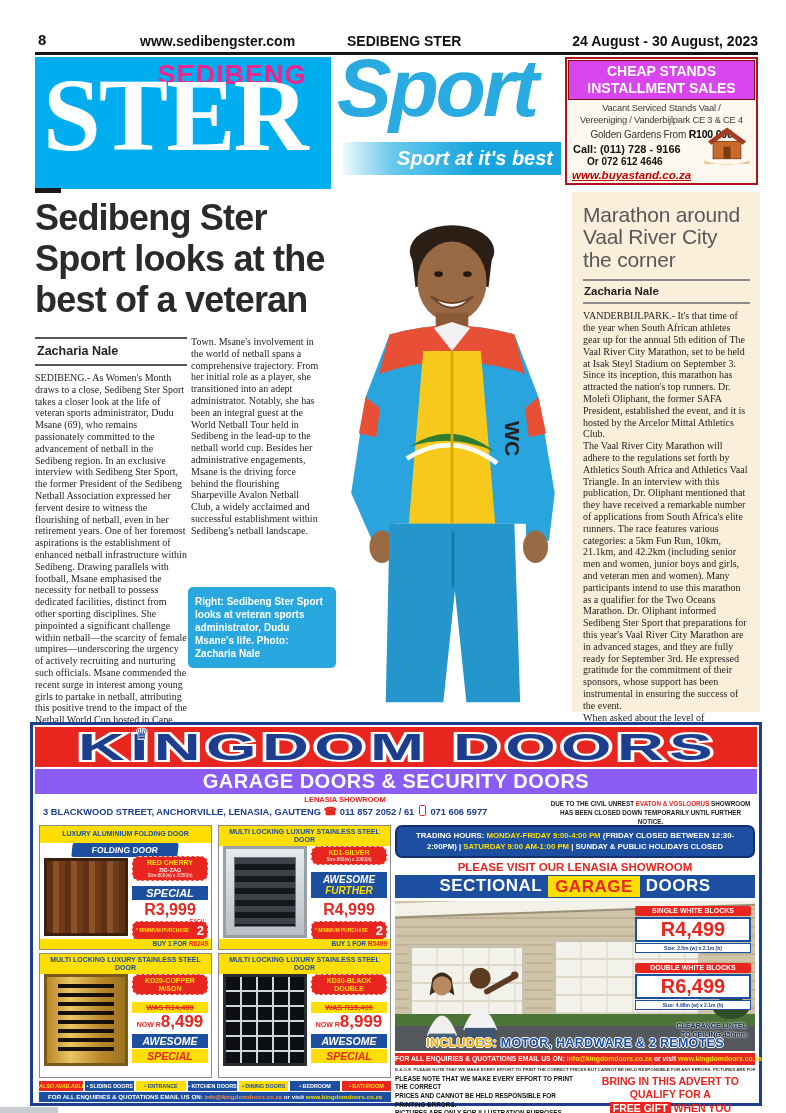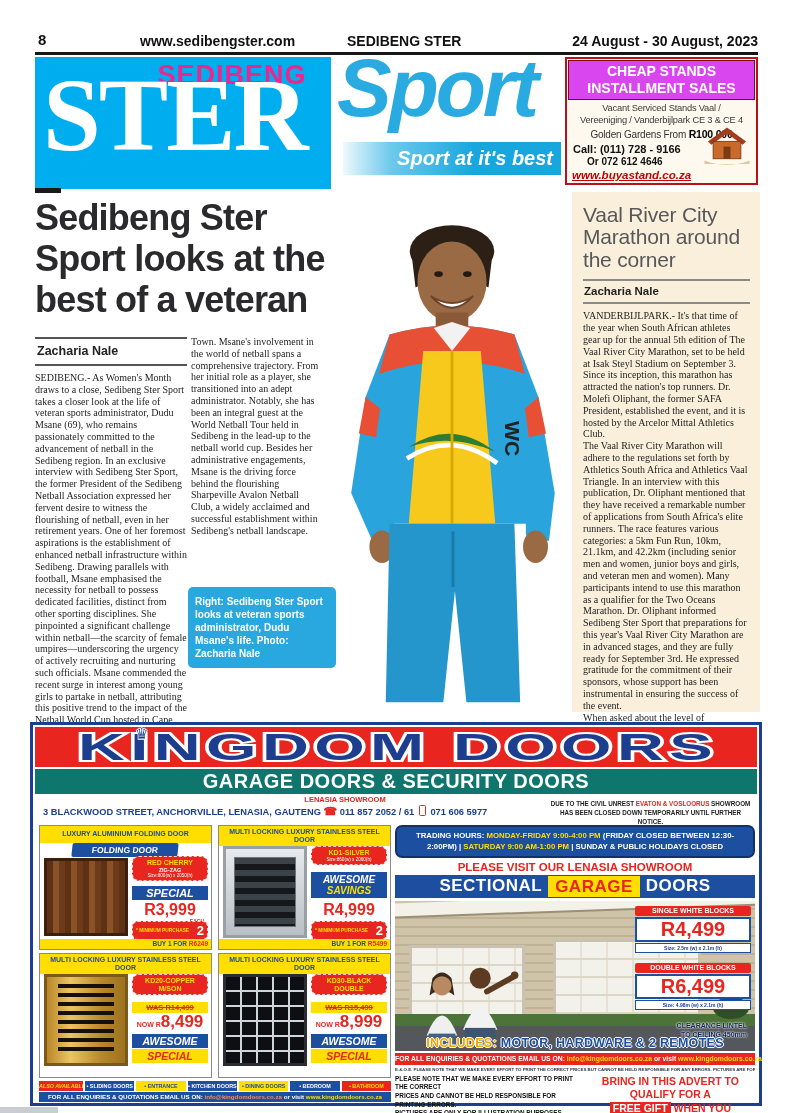--- a/index.html
+++ b/index.html
@@ -48,21 +48,21 @@
   .marathon{position:absolute;left:572px;top:192px;width:188px;height:520px;background:#FAEFDB;box-sizing:border-box;padding:12px 10px 10px 11px;}
   .marathon-headline{font-size:21px;color:#58585a;line-height:1.07;letter-spacing:-0.2px;}
   .marathon-rule{border-top:2px solid #8a8a8a;margin-top:8px;}
   .marathon-byline{font-weight:bold;font-size:11.5px;color:#222;padding:4px 0 5px 1px;border-bottom:2px solid #8a8a8a;}
   .marathon-body{margin-top:6px;}
   .marathon-body p{margin:0;}
 
   
   .kingdom{position:absolute;left:30px;top:722px;width:732px;height:384px;border:3px solid #1D3D8F;background:#fff;box-sizing:border-box;}
   .kd-logo-bar{position:absolute;left:2px;right:2px;top:2px;height:40px;background:#E8251F;}
-  .kd-garage-bar{position:absolute;left:2px;right:2px;top:44px;height:25px;background:#0f766e;color:#fff;text-align:center;font-weight:bold;font-size:20px;line-height:25px;letter-spacing:0.5px;}
+  .kd-garage-bar{position:absolute;left:2px;right:2px;top:44px;height:25px;background:#8b5cf6;color:#fff;text-align:center;font-weight:bold;font-size:20px;line-height:25px;letter-spacing:0.5px;}
   .kd-info{position:absolute;left:2px;right:2px;top:70px;height:30px;background:#fff;}
   .kd-showroom{position:absolute;left:150px;top:0px;width:320px;text-align:center;color:#E8251F;font-weight:bold;font-size:7.5px;}
   .kd-address{position:absolute;left:8px;top:10px;width:540px;color:#1D3D8F;font-weight:bold;font-size:9.3px;white-space:nowrap;}
   .ph-icon{color:#E8251F;font-size:11px;}
   .mob-icon{display:inline-block;width:5px;height:9px;border:1.2px solid #E8251F;border-radius:1.5px;vertical-align:-1px;margin:0 2px;}
   .kd-notice{position:absolute;right:4px;top:5px;width:205px;text-align:center;font-size:6.3px;font-weight:bold;color:#222;line-height:1.4;}
   .red-txt{color:#E8251F;}
 
   .kd-products{position:absolute;left:6px;top:100px;width:352px;height:254px;}
   .kd-panel{position:absolute;width:173px;height:125px;border:1px solid #8a8a8a;background:#fff;box-sizing:border-box;overflow:hidden;}
@@ -216,22 +216,22 @@
       <ellipse cx="212" cy="356" rx="13" ry="17" fill="#9a6a45"></ellipse>
       <path d="M60,332 L190,332 L196,518 L140,518 L128,402 L116,518 L56,518 Z" fill="#2596cc"></path>
       <line x1="126" y1="340" x2="126" y2="398" stroke="#1b79a8" stroke-width="3"></line>
     </svg>
   </div>
 
   <div class="caption-box">Right: Sedibeng Ster Sport looks at veteran sports administrator, Dudu Msane's life. Photo: Zacharia Nale</div>
 
   <div class="marathon">
     <div class="marathon-headline">
+      <div>Marathon around</div>
       <div>Vaal River City</div>
-      <div>Marathon around</div>
       <div>the corner</div>
     </div>
     <div class="marathon-rule"></div>
     <div class="marathon-byline">Zacharia Nale</div>
     <div class="marathon-body body-serif">
       <p>VANDERBIJLPARK.- It's that time of the year when South African athletes gear up for the annual 5th edition of The Vaal River City Marathon, set to be held at Isak Steyl Stadium on September 3. Since its inception, this marathon has attracted the nation's top runners. Dr. Molefi Oliphant, the former SAFA President, established the event, and it is hosted by the Arcelor Mittal Athletics Club.</p>
       <p>The Vaal River City Marathon will adhere to the regulations set forth by Athletics South Africa and Athletics Vaal Triangle. In an interview with this publication, Dr. Oliphant mentioned that they have received a remarkable number of applications from South Africa's elite runners. The race features various categories: a 5km Fun Run, 10km, 21.1km, and 42.2km (including senior men and women, junior boys and girls, and veteran men and women). Many participants intend to use this marathon as a qualifier for the Two Oceans Marathon. Dr. Oliphant informed Sedibeng Ster Sport that preparations for this year's Vaal River City Marathon are in advanced stages, and they are fully ready for September 3rd. He expressed gratitude for the commitment of their sponsors, whose support has been instrumental in ensuring the success of the event.</p>
       <p>When asked about the level of preparedness, he confidently stated: “In terms of preparations, I believe we are completely prepared for 3 September.”</p>
     </div>
   </div>
@@ -293,21 +293,21 @@
         <div class="kd-phead">MULTI LOCKING LUXURY STAINLESS STEEL DOOR</div>
         <div class="door door-silver">
             <div class="grille"></div>
           </div>
         <div class="badge-red" style="top:20px;">
           <div class="badge-model">KD1-SILVER</div>
           <div class="badge-size">Size:860(w) x 2060(h)</div>
         </div>
         <div class="promo-blue" style="top:46px;font-size:10px;padding:2px 0;">
           <div>AWESOME</div>
-          <div class="y-txt">SAVINGS</div>
+          <div class="y-txt">FURTHER</div>
         </div>
         <div class="price-big" style="top:76px;">R4,999</div>
         <div class="min-badge" style="top:95px;">
           <span>* MINIMUM PURCHASE</span>
           <span class="qty">2</span>
         </div>
         <div class="buy-bar">
           <span class="buy-lbl">BUY 1 FOR</span>
           <span class="buy-prc">R5499</span>
         </div>

